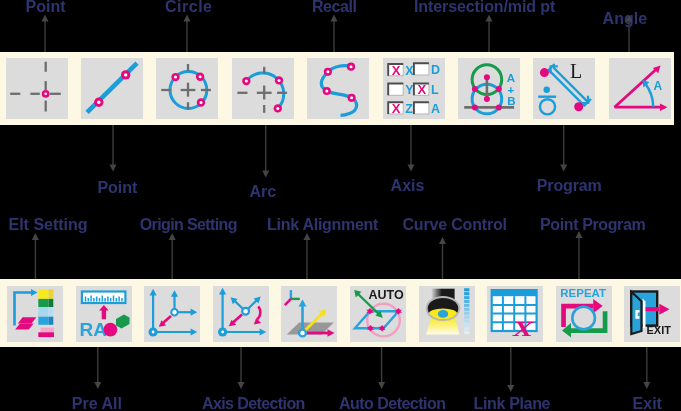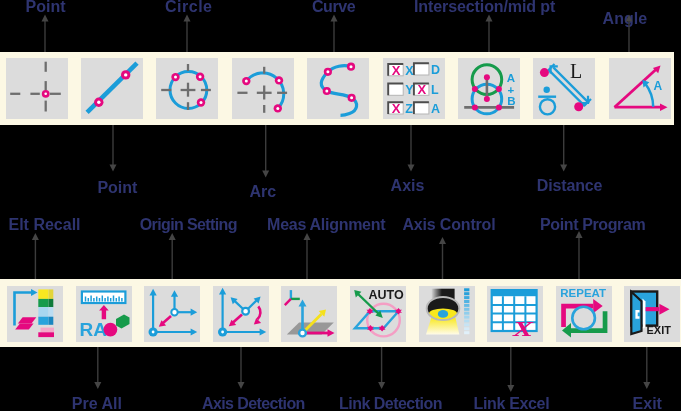--- a/index.html
+++ b/index.html
@@ -31,39 +31,39 @@
   <div class="sq" style="left:212.7px;top:286px;width:56px;height:55.5px"></div>
   <div class="sq" style="left:281.3px;top:286px;width:56px;height:55.5px"></div>
   <div class="sq" style="left:349.9px;top:286px;width:56px;height:55.5px"></div>
   <div class="sq" style="left:418.5px;top:286px;width:56px;height:55.5px"></div>
   <div class="sq" style="left:487.1px;top:286px;width:56px;height:55.5px"></div>
   <div class="sq" style="left:555.6px;top:286px;width:56px;height:55.5px"></div>
   <div class="sq" style="left:624.2px;top:286px;width:56px;height:55.5px"></div>
 
   <div class="lbl" id="L1" style="left:25.5px;top:0px">Point</div>
   <div class="lbl" id="L2" style="left:165px;top:0px;letter-spacing:0.5px">Circle</div>
-  <div class="lbl" id="L3" style="left:312px;top:0px;letter-spacing:-0.45px">Curve</div>
+  <div class="lbl" id="L3" style="left:312px;top:0px;letter-spacing:-0.45px">Recall</div>
   <div class="lbl" id="L4" style="left:414px;top:0px;letter-spacing:-0.1px">Intersection/mid pt</div>
   <div class="lbl" id="L5" style="left:602.6px;top:12px">Angle</div>
 
   <div class="lbl" id="L6" style="left:97.4px;top:180.5px">Point</div>
   <div class="lbl" id="L7" style="left:249.4px;top:185px">Arc</div>
   <div class="lbl" id="L8" style="left:390.6px;top:179px">Axis</div>
-  <div class="lbl" id="L9" style="left:536.8px;top:179px;letter-spacing:-0.15px">Distance</div>
-
-  <div class="lbl" id="L10" style="left:8.5px;top:218px">Elt Recall</div>
+  <div class="lbl" id="L9" style="left:536.8px;top:179px;letter-spacing:-0.15px">Program</div>
+
+  <div class="lbl" id="L10" style="left:8.5px;top:218px">Elt Setting</div>
   <div class="lbl" id="L11" style="left:139.8px;top:218px;letter-spacing:-0.62px">Origin Setting</div>
-  <div class="lbl" id="L12" style="left:267.1px;top:218px;letter-spacing:-0.28px">Meas Alignment</div>
-  <div class="lbl" id="L13" style="left:402.5px;top:218px;letter-spacing:-0.18px">Axis Control</div>
+  <div class="lbl" id="L12" style="left:267.1px;top:218px;letter-spacing:-0.28px">Link Alignment</div>
+  <div class="lbl" id="L13" style="left:402.5px;top:218px;letter-spacing:-0.18px">Curve Control</div>
   <div class="lbl" id="L14" style="left:540px;top:218px;letter-spacing:-0.38px">Point Program</div>
 
   <div class="lbl" id="L15" style="left:71.8px;top:397px">Pre All</div>
   <div class="lbl" id="L16" style="left:202px;top:397px;letter-spacing:-0.6px">Axis Detection</div>
-  <div class="lbl" id="L17" style="left:339px;top:397px;letter-spacing:-0.52px">Link Detection</div>
-  <div class="lbl" id="L18" style="left:473.6px;top:397px;letter-spacing:-0.35px">Link Excel</div>
+  <div class="lbl" id="L17" style="left:339px;top:397px;letter-spacing:-0.52px">Auto Detection</div>
+  <div class="lbl" id="L18" style="left:473.6px;top:397px;letter-spacing:-0.35px">Link Plane</div>
   <div class="lbl" id="L19" style="left:632.6px;top:397px">Exit</div>
 
   <svg id="arrows" width="681" height="411" viewBox="0 0 681 411" style="left:0;top:0">
     <g stroke="#3c3c3c" stroke-width="1.4">
 
       <line x1="45" y1="20" x2="45" y2="52"></line>
       <line x1="187" y1="20" x2="187" y2="52"></line>
       <line x1="334" y1="20" x2="334" y2="52"></line>
       <line x1="489" y1="20" x2="489" y2="52"></line>
       <line x1="629" y1="20" x2="629" y2="52"></line>

